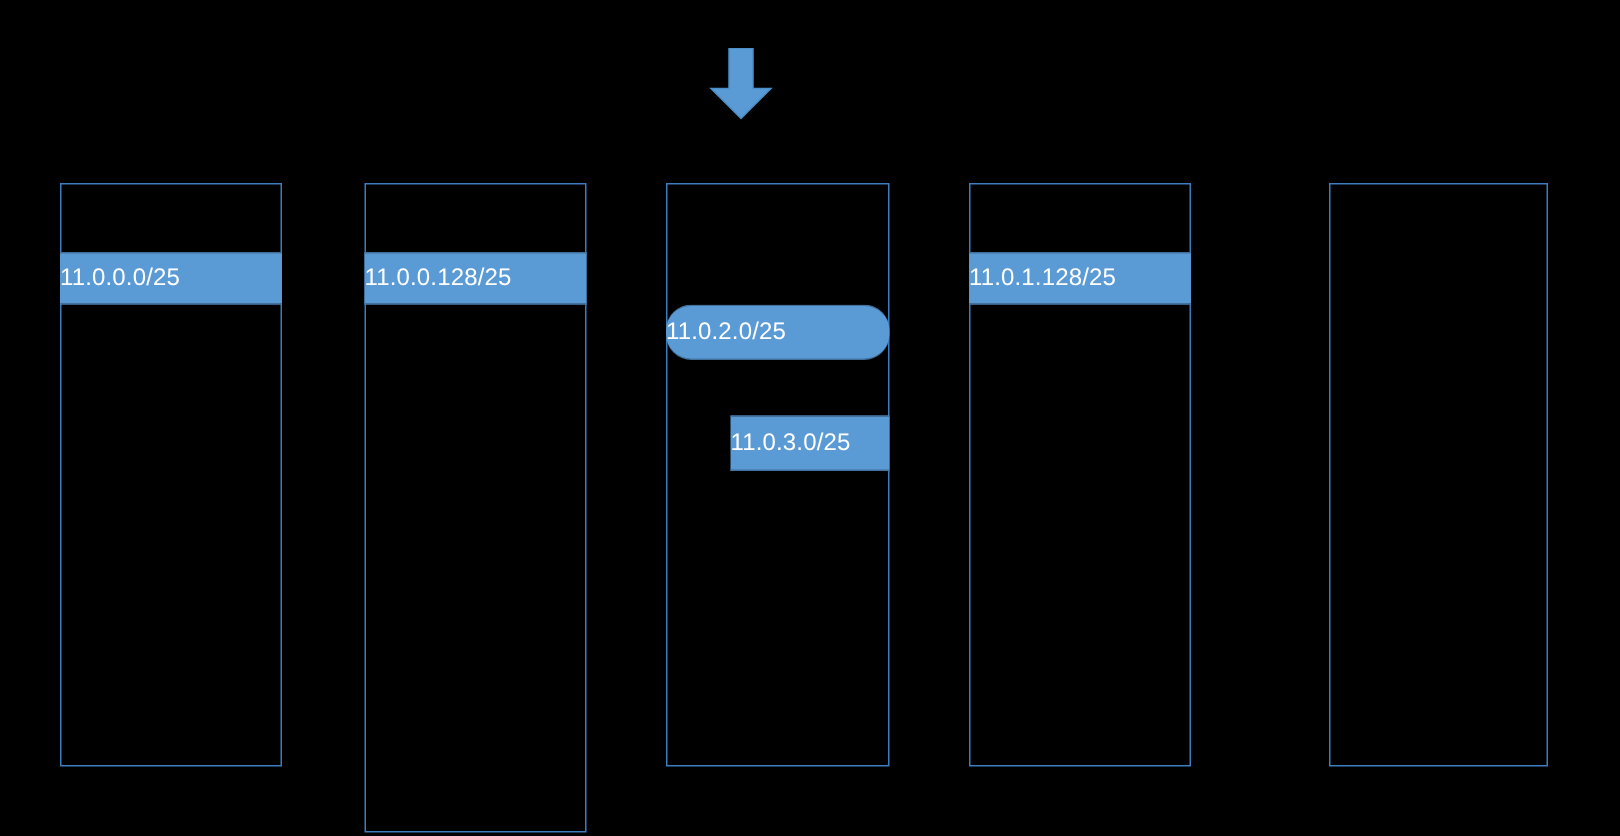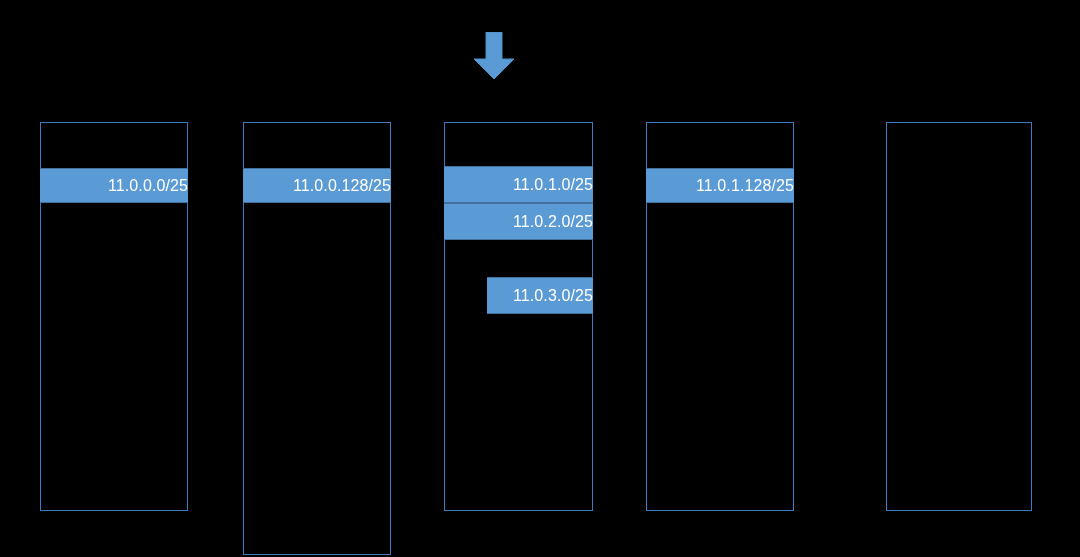--- a/index.html
+++ b/index.html
@@ -41,21 +41,21 @@
     right: -1px;
     box-sizing: border-box;
     background: #5B9BD5;
     border-top: 1.5px solid #41719C;
     border-bottom: 1.5px solid #41719C;
     color: #FFFFFF;
     font-size: 16px;
     line-height: 1;
     display: flex;
     align-items: center;
-    justify-content: flex-end;
+    justify-content: flex-start;
     white-space: nowrap;
     letter-spacing: 0.1px;
   }
   .band.stacked {
     border-bottom-width: 1.2px;
   }
 </style>
 </head>
 <body>
 
@@ -72,24 +72,21 @@
         <div class="band" style="top: 45px; height: 35px;">
           <span>11.0.0.0/25</span>
         </div>
       </div>
       <div class="column" style="left: 243px; top: 122px; width: 148px; height: 433px;">
         <div class="band" style="top: 45px; height: 35px;">
           <span>11.0.0.128/25</span>
         </div>
       </div>
       <div class="column" style="left: 444px; top: 122px; width: 149px; height: 389px;">
-        <div class="band stacked" style="top: 43px; height: 37px;">
-          <span>11.0.1.0/25</span>
-        </div>
-        <div class="band stacked" style="top: 80px; height: 37px;">
+        <div class="band stacked" style="top: 80px; height: 37px; border-radius: 17px;">
           <span>11.0.2.0/25</span>
         </div>
         <div class="band stacked" style="top: 154px; height: 37px; margin-left: 43px;">
           <span>11.0.3.0/25</span>
         </div>
       </div>
       <div class="column" style="left: 646px; top: 122px; width: 148px; height: 389px;">
         <div class="band" style="top: 45px; height: 35px;">
           <span>11.0.1.128/25</span>
         </div>

